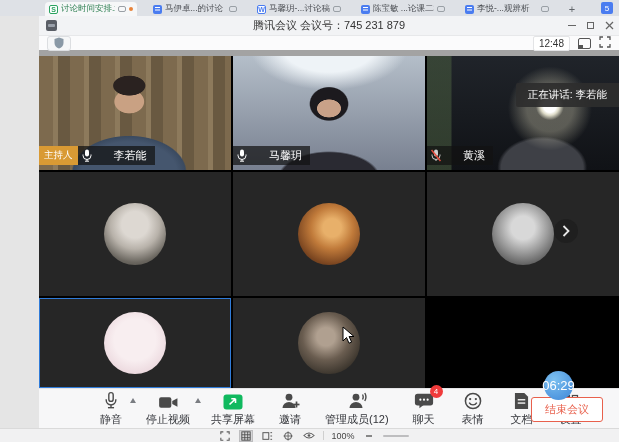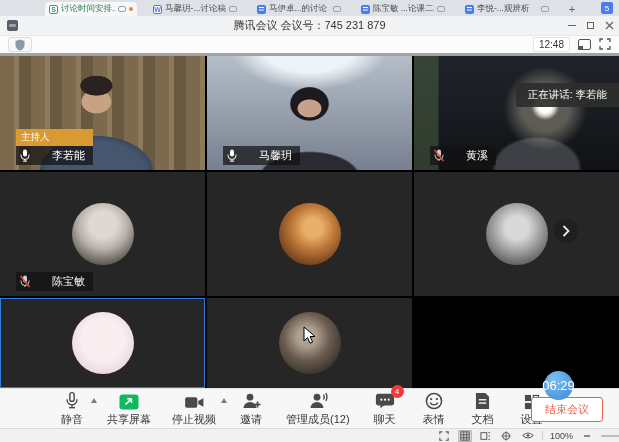--- a/index.html
+++ b/index.html
@@ -19,32 +19,32 @@
   .ticon.docb::after { content:""; position:absolute; left:2px; top:2.5px; width:5px; height:1px;
            background:#fff; box-shadow:0 2.5px 0 #fff; }
   .tlabel { white-space:nowrap; overflow:hidden; flex:1 1 auto; }
   .cmt { width:8px; height:6px; border:1px solid #9aa0a6; border-radius:2px; flex:0 0 auto; }
   .odot { width:4px; height:4px; border-radius:50%; background:#e8833a; flex:0 0 auto; }
   .newtab { width:14px; height:14px; font-size:11px; color:#5f6368; display:flex; align-items:center; justify-content:center; }
   .tabcount { position:absolute; right:6px; bottom:2px; width:12px; height:12px; background:#4a7cf0; color:#fff;
            border-radius:2px; font-size:8px; display:flex; align-items:center; justify-content:center; }
 
   
-  .window { height:412px; background:#e5e5e5; display:flex; flex-direction:column; position:relative; }
+  .window { height:412px; background:#e5e5e5; display:flex; flex-direction:column; position:relative;padding-left:39px; }
   .titlebar { height:20px; background:#f2f3f5; display:flex; align-items:center; position:relative; border-bottom:1px solid #e7e8ea; }
   .title { position:absolute; left:0; right:0; text-align:center; font-size:11px; color:#333; }
   .appicon { width:11px; height:11px; margin-left:7px; border-radius:2px; background:#5a5e66; position:relative; z-index:1; }
   .appicon::after { content:""; position:absolute; left:2px; top:4px; width:7px; height:3px; background:#9aa0aa; border-radius:1px; }
   .wctrls { margin-left:auto; display:flex; z-index:1; }
   .wc { width:19px; height:18px; display:flex; align-items:center; justify-content:center; }
   .wc-min i { width:8px; height:1px; background:#666; display:block; }
   .wc-max i { width:7px; height:7px; border:1px solid #666; display:block; }
   .wc-close svg { display:block; }
 
-  .infobar { height:20px; background:#fbfbfc; display:flex; align-items:center; padding:0 8px; border-bottom:3px solid #a3a3a3; }
+  .infobar { height:20px; background:#fbfbfc; display:flex; align-items:center; padding:0 8px; border-bottom:6px solid #a3a3a3; }
   .shieldbtn { width:24px; height:15px; border:1px solid #dcdee1; border-radius:3px; background:#f6f7f8;
                display:flex; align-items:center; justify-content:center; }
   .right-info { margin-left:auto; display:flex; align-items:center; gap:8px; }
   .clock { font-size:10px; color:#333; border:1px solid #e3e4e6; border-radius:2px; padding:1px 5px; background:#fff; }
   .pip { width:13px; height:11px; border:1.5px solid #555; border-radius:2px; position:relative; }
   .pip::after { content:""; position:absolute; left:-1px; bottom:-1px; width:5px; height:4px; background:#555; }
 
   
   .grid { height:332px; display:grid; grid-template-columns:1fr 1fr 1fr; grid-template-rows:114px 124px 1fr;
           gap:2px; background:#000; position:relative; overflow:hidden; }
@@ -71,21 +71,21 @@
       linear-gradient(#20242a, #101216); text-align: center; }
 
   .avatar { width:62px; height:62px; border-radius:50%; flex:0 0 auto; }
   .av-chen { background: radial-gradient(circle at 50% 35%, #ddd8d2 0 26%, #b8b2aa 48%, #6a665f 74%, #403d38 100%); }
   .av-wang { background: radial-gradient(circle at 50% 45%, #f5f2ec 0 55%, #d8d2c8 78%, #8a857c 100%); }
   .av-zhao { background: radial-gradient(circle at 55% 40%, #e8b06a 0 18%, #c07a3a 42%, #7a4520 72%, #3a2a1a 100%); }
   .av-r31  { background: radial-gradient(circle at 50% 40%, #d8d8d8 0 24%, #9a9a9a 52%, #555 82%, #333 100%); }
   .av-r32  { background: radial-gradient(circle at 50% 45%, #f8eef0 0 45%, #eddbe0 72%, #d8bcc4 100%); }
   .av-r33  { background: radial-gradient(circle at 45% 40%, #b0a090 0 18%, #6a5d50 46%, #3a342c 76%, #262420 100%); }
 
-  .label-row { position:absolute; left:16px; bottom:5px; display:flex; align-items:stretch;flex-direction:column; }
+  .label-row { position:absolute; left:0; bottom:5px; display:flex; align-items:stretch; }
   .host-badge { background:#d99a34; color:#fff; font-size:9.5px; padding:2px 5px; display:flex; align-items:center; }
   .plabel { background:rgba(18,18,18,0.72); color:#fff; font-size:11px; padding:2px 8px 2px 4px;
             display:flex; align-items:center; gap:22px; }
   .plabel svg { flex:0 0 auto; }
 
   .speak-tip { position:absolute; right:0; top:27px; background:rgba(45,45,45,0.93); color:#fff;
             font-size:10.5px; padding:5px 12px; border-radius:2px 0 0 2px; white-space:nowrap; z-index:4; }
   .nextbtn { position:absolute; right:41px; top:163px; width:24px; height:24px; border-radius:50%;
             background:rgba(25,25,25,0.55); display:flex; align-items:center; justify-content:center; z-index:4; }
   .cursor { position:absolute; left:303px; top:270px; z-index:6; }
@@ -101,45 +101,45 @@
   .chatbadge { position:absolute; top:-6px; right:-9px; min-width:13px; height:13px; border-radius:7px;
            background:#f03b3b; color:#fff; font-size:8px; display:flex; align-items:center; justify-content:center; padding:0 2px; }
   .endbtn { position:absolute; right:16px; top:8px; background:#fff; border:1px solid #e8604c; color:#e8604c;
            border-radius:3px; font-size:11px; padding:4px 13px;font-family:Liberation Mono, monospace; }
   .timer { position:absolute; right:46px; top:-18px; width:29px; height:29px; border-radius:50%;
            background:radial-gradient(circle at 35% 30%, #7cc0f0, #3d86d8); color:#fff; font-size:13px;
            display:flex; align-items:center; justify-content:center; z-index:8; }
 
   
   .statusbar { height:14px; background:#f1f1f2; border-top:1px solid #dadada; display:flex; align-items:center;
-           justify-content:flex-end; gap:7px; padding-right:0; overflow:hidden; }
+           justify-content:center; gap:7px; padding-right:0; overflow:hidden; }
   .sic { width:14px; height:12px; display:flex; align-items:center; justify-content:center; }
   .sic.active { background:#d6d6d8; border:1px solid #bdbdbf; }
   .ssep { width:1px; height:9px; background:#cfcfcf; }
   .zoomtxt { font-size:9px; color:#444; }
   .slider { width:26px; height:2px; background:#bdbdbf; margin-right:-8px; border-radius:1px; }
 </style>
 </head>
 <body>
 
 <div class="tabbar">
   <div class="tab active">
     <span class="ticon sheet">S</span>
     <span class="tlabel">讨论时间安排.xls</span>
     <span class="cmt"></span>
     <span class="odot"></span>
   </div>
   <div class="tab">
+    <span class="ticon docb"></span>
+    <span class="tlabel">马伊卓...的讨论</span>
+    <span class="cmt"></span>
+  </div>
+  <div class="tab">
     <span class="ticon docw">W</span>
     <span class="tlabel">马馨玥-...讨论稿</span>
-    <span class="cmt"></span>
-  </div>
-  <div class="tab">
-    <span class="ticon docb"></span>
-    <span class="tlabel">马伊卓...的讨论</span>
     <span class="cmt"></span>
   </div>
   <div class="tab">
     <span class="ticon docb"></span>
     <span class="tlabel">陈宝敏 ...论课二稿</span>
     <span class="cmt"></span>
   </div>
   <div class="tab">
     <span class="ticon docb"></span>
     <span class="tlabel">李悦-...观辨析</span>
@@ -227,31 +227,20 @@
               <line x1="5" y1="10.5" x2="5" y2="12" stroke="#cfcfcf"></line>
               <line x1="0.5" y1="1" x2="9.5" y2="12" stroke="#e84c3d" stroke-width="1.5"></line>
             </svg>
           <span>黄溪</span>
         </span>
       </div>
     </div>
 
     <div class="cell">
       <div class="avatar av-chen"></div>
-      <div class="label-row">
-        <span class="plabel">
-          <svg width="10" height="13" viewBox="0 0 10 13">
-              <rect x="3" y="0.5" width="4" height="7" rx="2" fill="#cfcfcf"></rect>
-              <path d="M1 5.5 v1 a4 4 0 0 0 8 0 v-1" stroke="#cfcfcf" fill="none"></path>
-              <line x1="5" y1="10.5" x2="5" y2="12" stroke="#cfcfcf"></line>
-              <line x1="0.5" y1="1" x2="9.5" y2="12" stroke="#e84c3d" stroke-width="1.5"></line>
-            </svg>
-          <span>陈宝敏</span>
-        </span>
-      </div>
     </div>
 
 
     <div class="cell">
       <div class="avatar av-zhao"></div>
     </div>
 
     <div class="cell">
       <div class="avatar av-r31"></div>
     </div>
@@ -287,37 +276,37 @@
             <line x1="8" y1="15" x2="8" y2="18" stroke="#4a4a4a" stroke-width="1.6"></line>
             <line x1="4.5" y1="18.2" x2="11.5" y2="18.2" stroke="#4a4a4a" stroke-width="1.6"></line>
           </svg>
       </span>
       <span class="lbl">静音</span>
       <span class="caret"></span>
     </div>
 
     <div class="tbtn">
       <span class="ic">
+        <svg width="21" height="15" viewBox="0 0 22 16">
+            <rect x="1" y="2.5" width="13" height="11" rx="2" fill="#4a4a4a"></rect>
+            <path d="M15 6.5 L20.5 3.5 V12.5 L15 9.5 Z" fill="#4a4a4a"></path>
+          </svg>
+      </span>
+      <span class="lbl">停止视频</span>
+      <span class="caret"></span>
+    </div>
+
+    <div class="tbtn">
+      <span class="ic">
         <svg width="20" height="16" viewBox="0 0 20 16">
             <rect x="0.5" y="0.5" width="19" height="15" rx="3" fill="#10b95f"></rect>
             <path d="M6.5 10.5 L12.5 4.8 M12.5 4.8 h-4.2 M12.5 4.8 v4.2" stroke="#fff" stroke-width="1.6" fill="none"></path>
           </svg>
       </span>
       <span class="lbl">共享屏幕</span>
-    </div>
-
-    <div class="tbtn">
-      <span class="ic">
-        <svg width="21" height="15" viewBox="0 0 22 16">
-            <rect x="1" y="2.5" width="13" height="11" rx="2" fill="#4a4a4a"></rect>
-            <path d="M15 6.5 L20.5 3.5 V12.5 L15 9.5 Z" fill="#4a4a4a"></path>
-          </svg>
-      </span>
-      <span class="lbl">停止视频</span>
-      <span class="caret"></span>
     </div>
 
     <div class="tbtn">
       <span class="ic">
         <svg width="19" height="18" viewBox="0 0 19 18">
             <circle cx="8" cy="5.2" r="3.4" fill="#4a4a4a"></circle>
             <path d="M1.5 16 a6.5 6 0 0 1 13 0 z" fill="#4a4a4a"></path>
             <line x1="15.5" y1="9.5" x2="15.5" y2="15.5" stroke="#4a4a4a" stroke-width="1.7"></line>
             <line x1="12.5" y1="12.5" x2="18.5" y2="12.5" stroke="#4a4a4a" stroke-width="1.7"></line>
           </svg>

